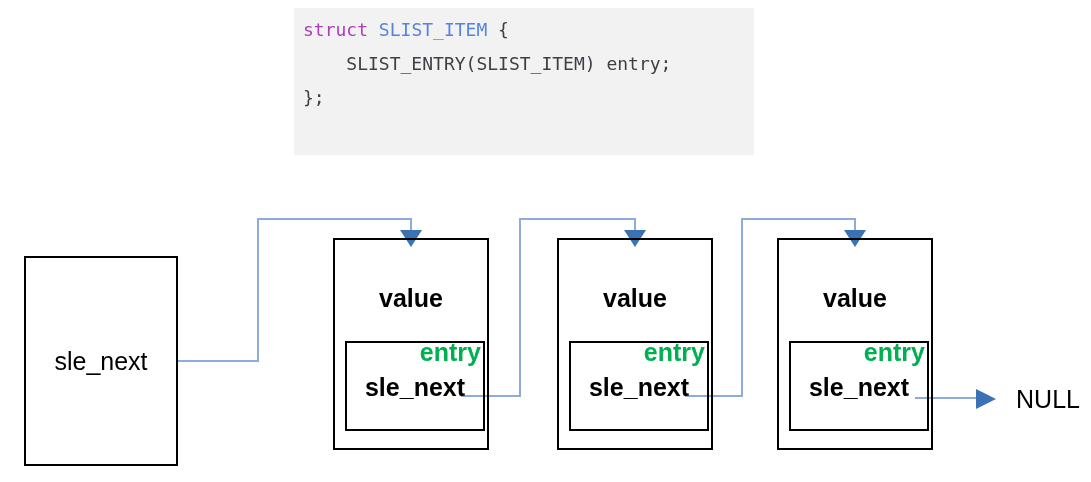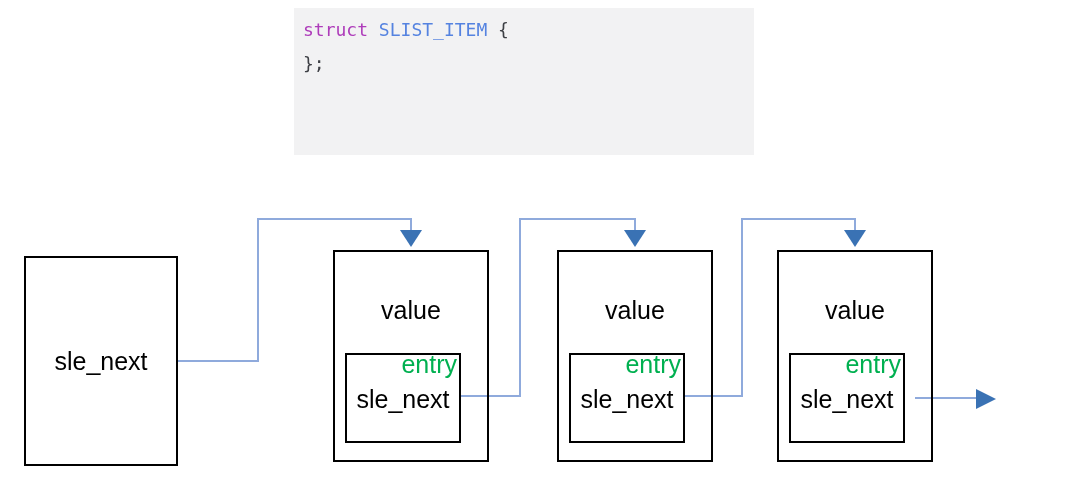--- a/index.html
+++ b/index.html
@@ -15,39 +15,40 @@
   .code span{white-space:pre;}
   .tok-kw{color:#ae3cba;}
   .tok-type{color:#5583e0;}
   .tok-int{color:#b8860b;}
 
   
   .connectors{position:absolute;left:0;top:0;width:1091px;height:482px;z-index:0;}
   .box{position:absolute;border:2px solid #000;box-sizing:border-box;background:transparent;z-index:1;}
   .head-box{left:24px;top:256px;width:154px;height:210px;
             display:flex;align-items:center;justify-content:center;font-size:25px;color:#000;}
-  .node-box{top:250px;width:156px;height:212px;}
+  .node-box{top:238px;width:156px;height:212px;font-weight:bold;}
   .node-1{left:333px;} .node-2{left:557px;} .node-3{left:777px;}
   .value-label{position:absolute;left:0;right:0;top:44px;text-align:center;
                font-size:25px;color:#000;}
-  .entry-box{position:absolute;left:10px;top:101px;width:116px;height:90px;
+  .entry-box{position:absolute;left:10px;top:101px;width:140px;height:90px;
              border:2px solid #000;box-sizing:border-box;}
   .entry-label{position:absolute;right:2px;top:-4px;font-size:25px;color:#00b050;line-height:26px;}
   .slenext-label{position:absolute;left:0;right:0;top:30px;text-align:center;
                  font-size:25px;color:#000;}
   .null-label{position:absolute;left:1008px;top:385px;width:80px;text-align:center;
               font-size:25px;color:#000;z-index:1;}
 </style>
 </head>
 <body>
 
 <div class="stage">
 
   <div class="code">
       <div class="cl"><span class="tok-kw">struct</span><span class="tok-type"> SLIST_ITEM</span><span> {</span></div>
+      <div class="cl"><span>    SLIST_ENTRY(SLIST_ITEM) entry;</span></div>
       <div class="cl"><span>};</span></div>
     </div>
 
   <svg class="connectors" viewBox="0 0 1091 482" xmlns="http://www.w3.org/2000/svg">
     <path d="M178 361 H258 V219 H411 V230" fill="none" stroke="#8faadc" stroke-width="2"></path>
     <path d="M461 396 H520 V219 H635 V230" fill="none" stroke="#8faadc" stroke-width="2"></path>
     <path d="M685 396 H742 V219 H855 V230" fill="none" stroke="#8faadc" stroke-width="2"></path>
     <path d="M915 398 H976" fill="none" stroke="#8faadc" stroke-width="2"></path>
     <polygon points="400,230 422,230 411,247" fill="#3a72b4"></polygon>
     <polygon points="624,230 646,230 635,247" fill="#3a72b4"></polygon>
@@ -76,14 +77,15 @@
   </div>
 
   <div class="box node-box node-3">
     <div class="value-label">value</div>
     <div class="entry-box">
       <span class="entry-label">entry</span>
       <div class="slenext-label">sle_next</div>
     </div>
   </div>
 
+  <div class="null-label">NULL</div>
 
 </div>
 
 </body></html>

